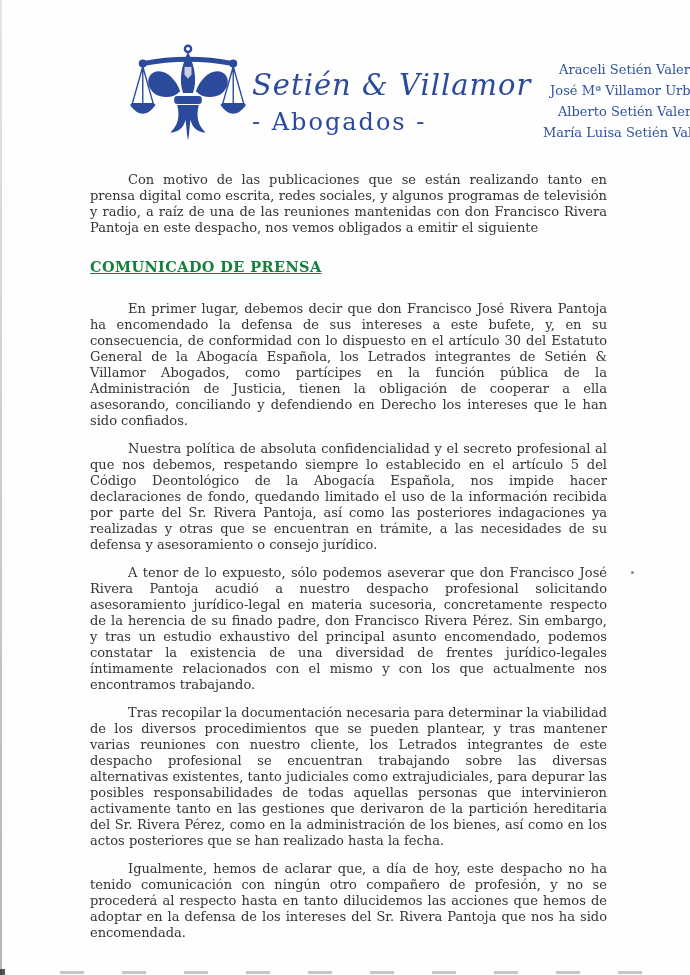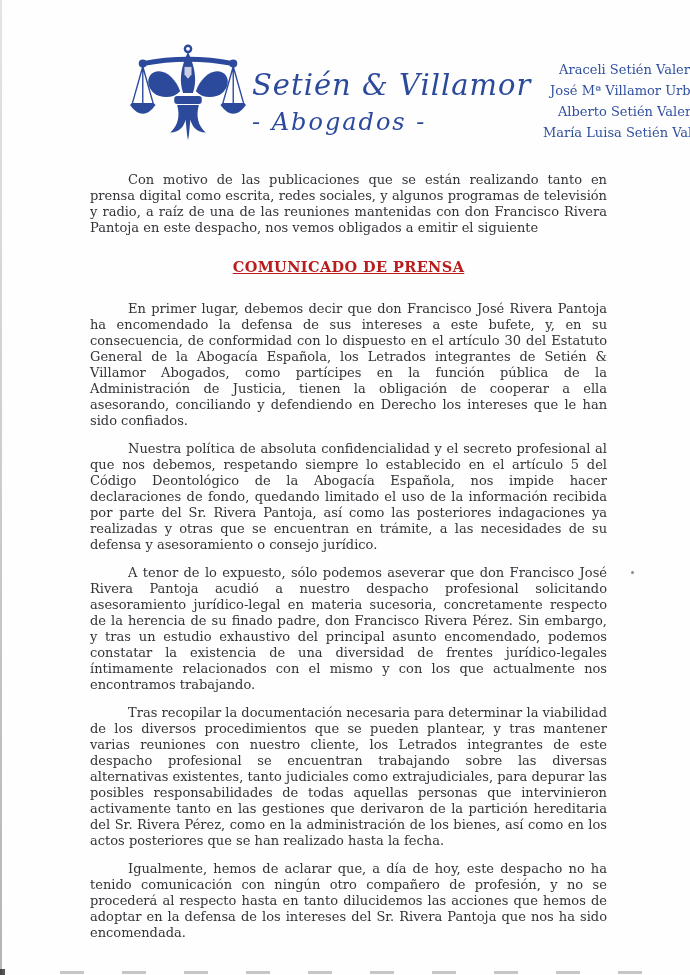--- a/index.html
+++ b/index.html
@@ -32,21 +32,20 @@
     margin-top: 6px;
   }
   .firm-name {
     font-size: 29px;
     font-style: italic;
     letter-spacing: 1px;
     white-space: nowrap;
   }
   .firm-sub {
     font-size: 24px;
-    font-style: italic;
     letter-spacing: 2px;
     margin-top: 6px;
   }
 
   .lawyers {
     flex: 0 0 auto;
     width: 186px;
     text-align: center;
     color: #30509f;
     font-size: 13px;
@@ -65,24 +64,23 @@
     color: #333338;
     text-align: justify;
   }
   .doc-body p {
     margin: 0 0 12px 0;
     text-indent: 38px;
   }
   .press-heading {
     font-size: 14.5px;
     font-weight: bold;
-    text-align: center;
     text-decoration: underline;
     letter-spacing: 0.4px;
-    color: #b91c1c;
+    color: #15803d;
     margin: 23px 0 26px 0;
   }
 
   
   .edge-line-left {
     position: absolute;
     left: 0; top: 0;
     width: 2px; height: 100%;
     background: linear-gradient(to bottom, rgba(150,150,150,.25), rgba(120,120,120,.55));
     pointer-events: none;

